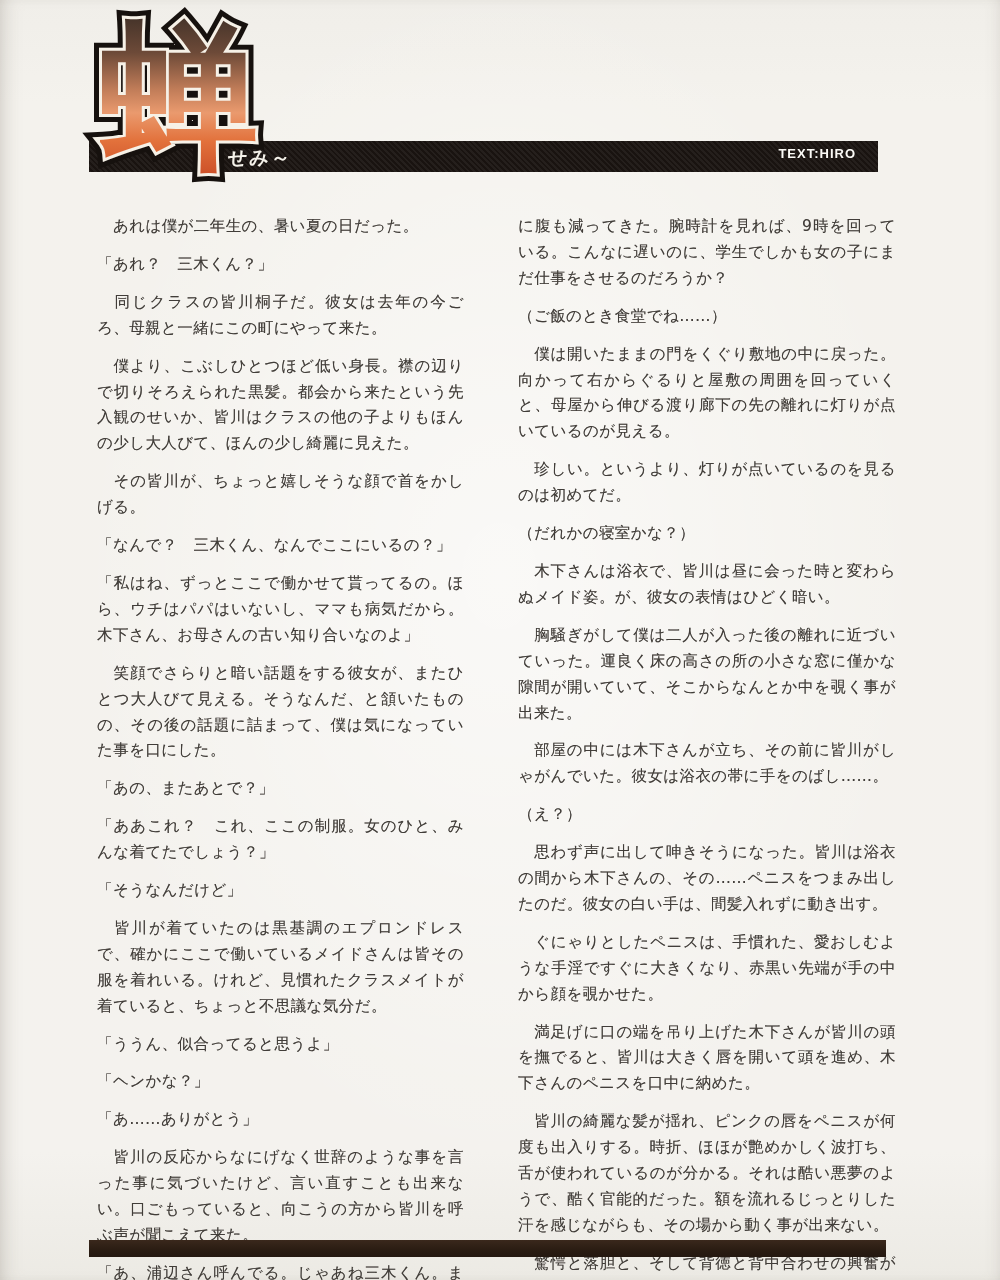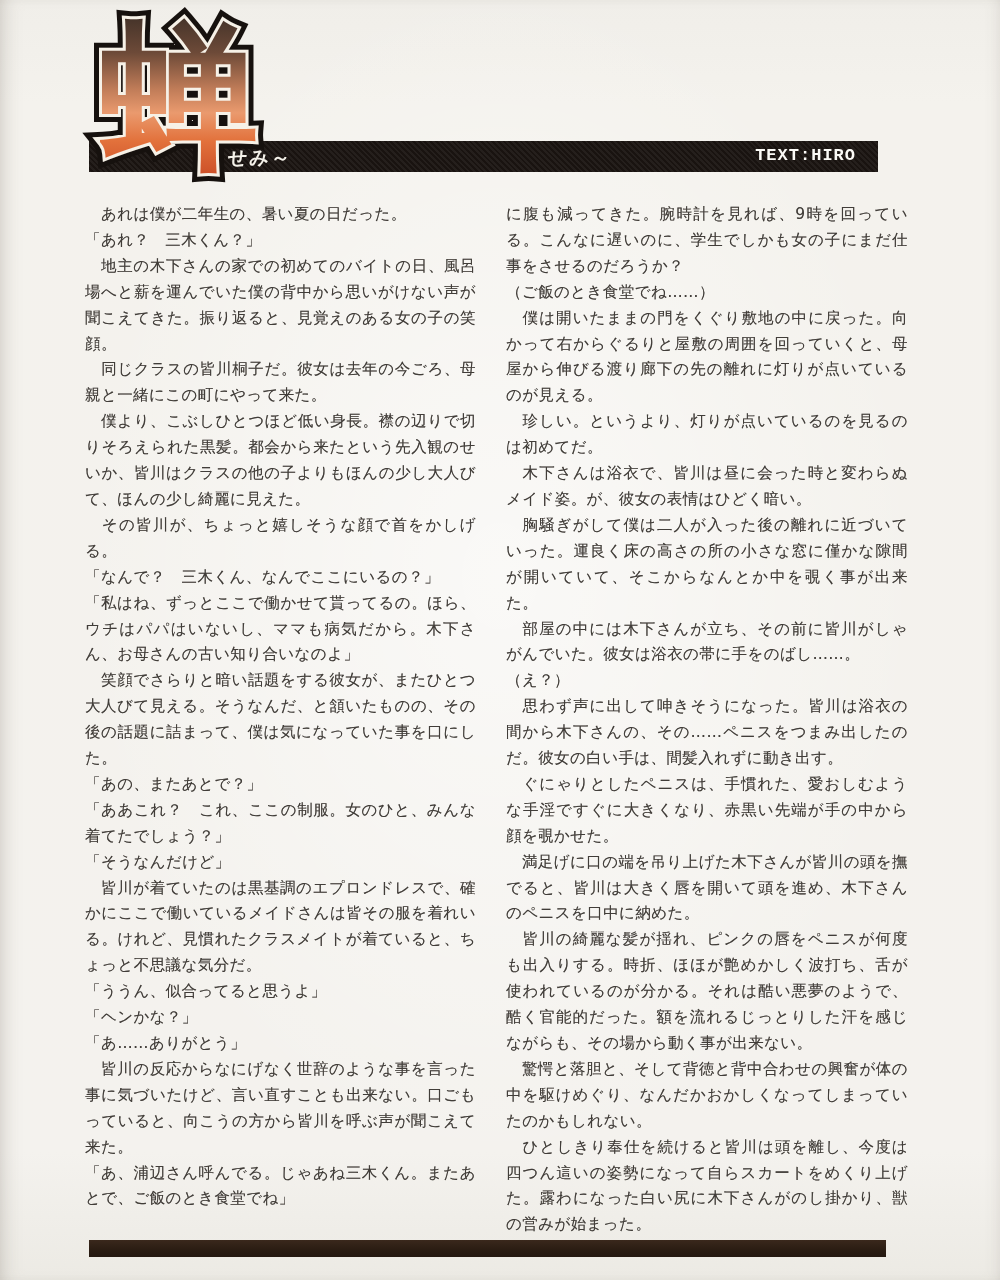--- a/index.html
+++ b/index.html
@@ -24,22 +24,22 @@
       #191310;
   }
   .subtitle{
     position:absolute;left:118px;top:4px;
     color:#f5f2ea;font-size:19px;font-weight:bold;letter-spacing:2px;
     font-family:"DejaVu Serif","Liberation Serif",serif;
     transform:skewX(-4deg);
   }
   .credit{
     position:absolute;right:22px;top:5px;
-    color:#fbfaf6;font-size:17px;font-weight:bold;letter-spacing:1px;
-    font-family:Liberation Mono, monospace;
+    color:#fbfaf6;font-size:13px;font-weight:bold;letter-spacing:1px;
+    font-family:Liberation Sans, sans-serif;
   }
 
   
   .title-wrap{position:absolute;left:100px;top:18px;width:240px;height:210px;}
   .title-layer{
     position:absolute;left:0;top:0;
     font-family:"DejaVu Serif","Liberation Serif",serif;
     font-size:158px;line-height:1;font-weight:bold;
   }
   .title-outline{ -webkit-text-stroke:16px #16110e; color:#16110e; }
@@ -55,21 +55,21 @@
 
   
   .col{
     position:absolute;top:202px;
     color:#413d39;
     font-size:15.5px;line-height:25.9px;letter-spacing:.4px;
     text-align:justify;
     font-family:"DejaVu Sans","Liberation Sans",sans-serif;
     text-shadow:0 0 .6px rgba(90,85,80,.55);
   }
-  .col p{margin:0;min-height:25.9px;}
+  .col p{margin:12px;min-height:25.9px;}
   .col-left{left:85px;width:391px;}
   .col-right{left:506px;width:402px;}
 
   
   .footer-bar{
     position:absolute;left:89px;top:1240px;width:797px;height:17px;
     background:linear-gradient(180deg,#3a281c 0%,#2b1d13 55%,#241810 100%);
   }
 </style>
 </head>
@@ -84,21 +84,20 @@
 
   <div class="title-wrap">
     <span class="title-layer title-outline">蝉</span>
     <span class="title-layer title-gap">蝉</span>
     <span class="title-layer title-fill">蝉</span>
   </div>
 
   <div class="col col-left">
       <p>　あれは僕が二年生の、暑い夏の日だった。</p>
       <p>「あれ？　三木くん？」</p>
-      <p>　地主の木下さんの家での初めてのバイトの日、風呂場へと薪を運んでいた僕の背中から思いがけない声が聞こえてきた。振り返ると、見覚えのある女の子の笑顔。</p>
       <p>　同じクラスの皆川桐子だ。彼女は去年の今ごろ、母親と一緒にこの町にやって来た。</p>
       <p>　僕より、こぶしひとつほど低い身長。襟の辺りで切りそろえられた黒髪。都会から来たという先入観のせいか、皆川はクラスの他の子よりもほんの少し大人びて、ほんの少し綺麗に見えた。</p>
       <p>　その皆川が、ちょっと嬉しそうな顔で首をかしげる。</p>
       <p>「なんで？　三木くん、なんでここにいるの？」</p>
       <p>「私はね、ずっとここで働かせて貰ってるの。ほら、ウチはパパはいないし、ママも病気だから。木下さん、お母さんの古い知り合いなのよ」</p>
       <p>　笑顔でさらりと暗い話題をする彼女が、またひとつ大人びて見える。そうなんだ、と頷いたものの、その後の話題に詰まって、僕は気になっていた事を口にした。</p>
       <p>「あの、またあとで？」</p>
       <p>「ああこれ？　これ、ここの制服。女のひと、みんな着てたでしょう？」</p>
       <p>「そうなんだけど」</p>
       <p>　皆川が着ていたのは黒基調のエプロンドレスで、確かにここで働いているメイドさんは皆その服を着れいる。けれど、見慣れたクラスメイトが着ていると、ちょっと不思議な気分だ。</p>
@@ -107,20 +106,21 @@
       <p>「あ……ありがとう」</p>
       <p>　皆川の反応からなにげなく世辞のような事を言った事に気づいたけど、言い直すことも出来ない。口ごもっていると、向こうの方から皆川を呼ぶ声が聞こえて来た。</p>
       <p>「あ、浦辺さん呼んでる。じゃあね三木くん。またあとで、ご飯のとき食堂でね」</p>
     </div>
 
   <div class="col col-right">
       <p>に腹も減ってきた。腕時計を見れば、9時を回っている。こんなに遅いのに、学生でしかも女の子にまだ仕事をさせるのだろうか？</p>
       <p>（ご飯のとき食堂でね……）</p>
       <p>　僕は開いたままの門をくぐり敷地の中に戻った。向かって右からぐるりと屋敷の周囲を回っていくと、母屋から伸びる渡り廊下の先の離れに灯りが点いているのが見える。</p>
       <p>　珍しい。というより、灯りが点いているのを見るのは初めてだ。</p>
+      <p>（だれかの寝室かな？）</p>
       <p>　木下さんは浴衣で、皆川は昼に会った時と変わらぬメイド姿。が、彼女の表情はひどく暗い。</p>
       <p>　胸騒ぎがして僕は二人が入った後の離れに近づいていった。運良く床の高さの所の小さな窓に僅かな隙間が開いていて、そこからなんとか中を覗く事が出来た。</p>
       <p>　部屋の中には木下さんが立ち、その前に皆川がしゃがんでいた。彼女は浴衣の帯に手をのばし……。</p>
       <p>（え？）</p>
       <p>　思わず声に出して呻きそうになった。皆川は浴衣の間から木下さんの、その……ペニスをつまみ出したのだ。彼女の白い手は、間髪入れずに動き出す。</p>
       <p>　ぐにゃりとしたペニスは、手慣れた、愛おしむような手淫ですぐに大きくなり、赤黒い先端が手の中から顔を覗かせた。</p>
       <p>　満足げに口の端を吊り上げた木下さんが皆川の頭を撫でると、皆川は大きく唇を開いて頭を進め、木下さんのペニスを口中に納めた。</p>
       <p>　皆川の綺麗な髪が揺れ、ピンクの唇をペニスが何度も出入りする。時折、ほほが艶めかしく波打ち、舌が使われているのが分かる。それは酷い悪夢のようで、酷く官能的だった。額を流れるじっとりした汗を感じながらも、その場から動く事が出来ない。</p>
       <p>　驚愕と落胆と、そして背徳と背中合わせの興奮が体の中を駆けめぐり、なんだかおかしくなってしまっていたのかもしれない。</p>
       <p>　ひとしきり奉仕を続けると皆川は頭を離し、今度は四つん這いの姿勢になって自らスカートをめくり上げた。露わになった白い尻に木下さんがのし掛かり、獣の営みが始まった。</p>

